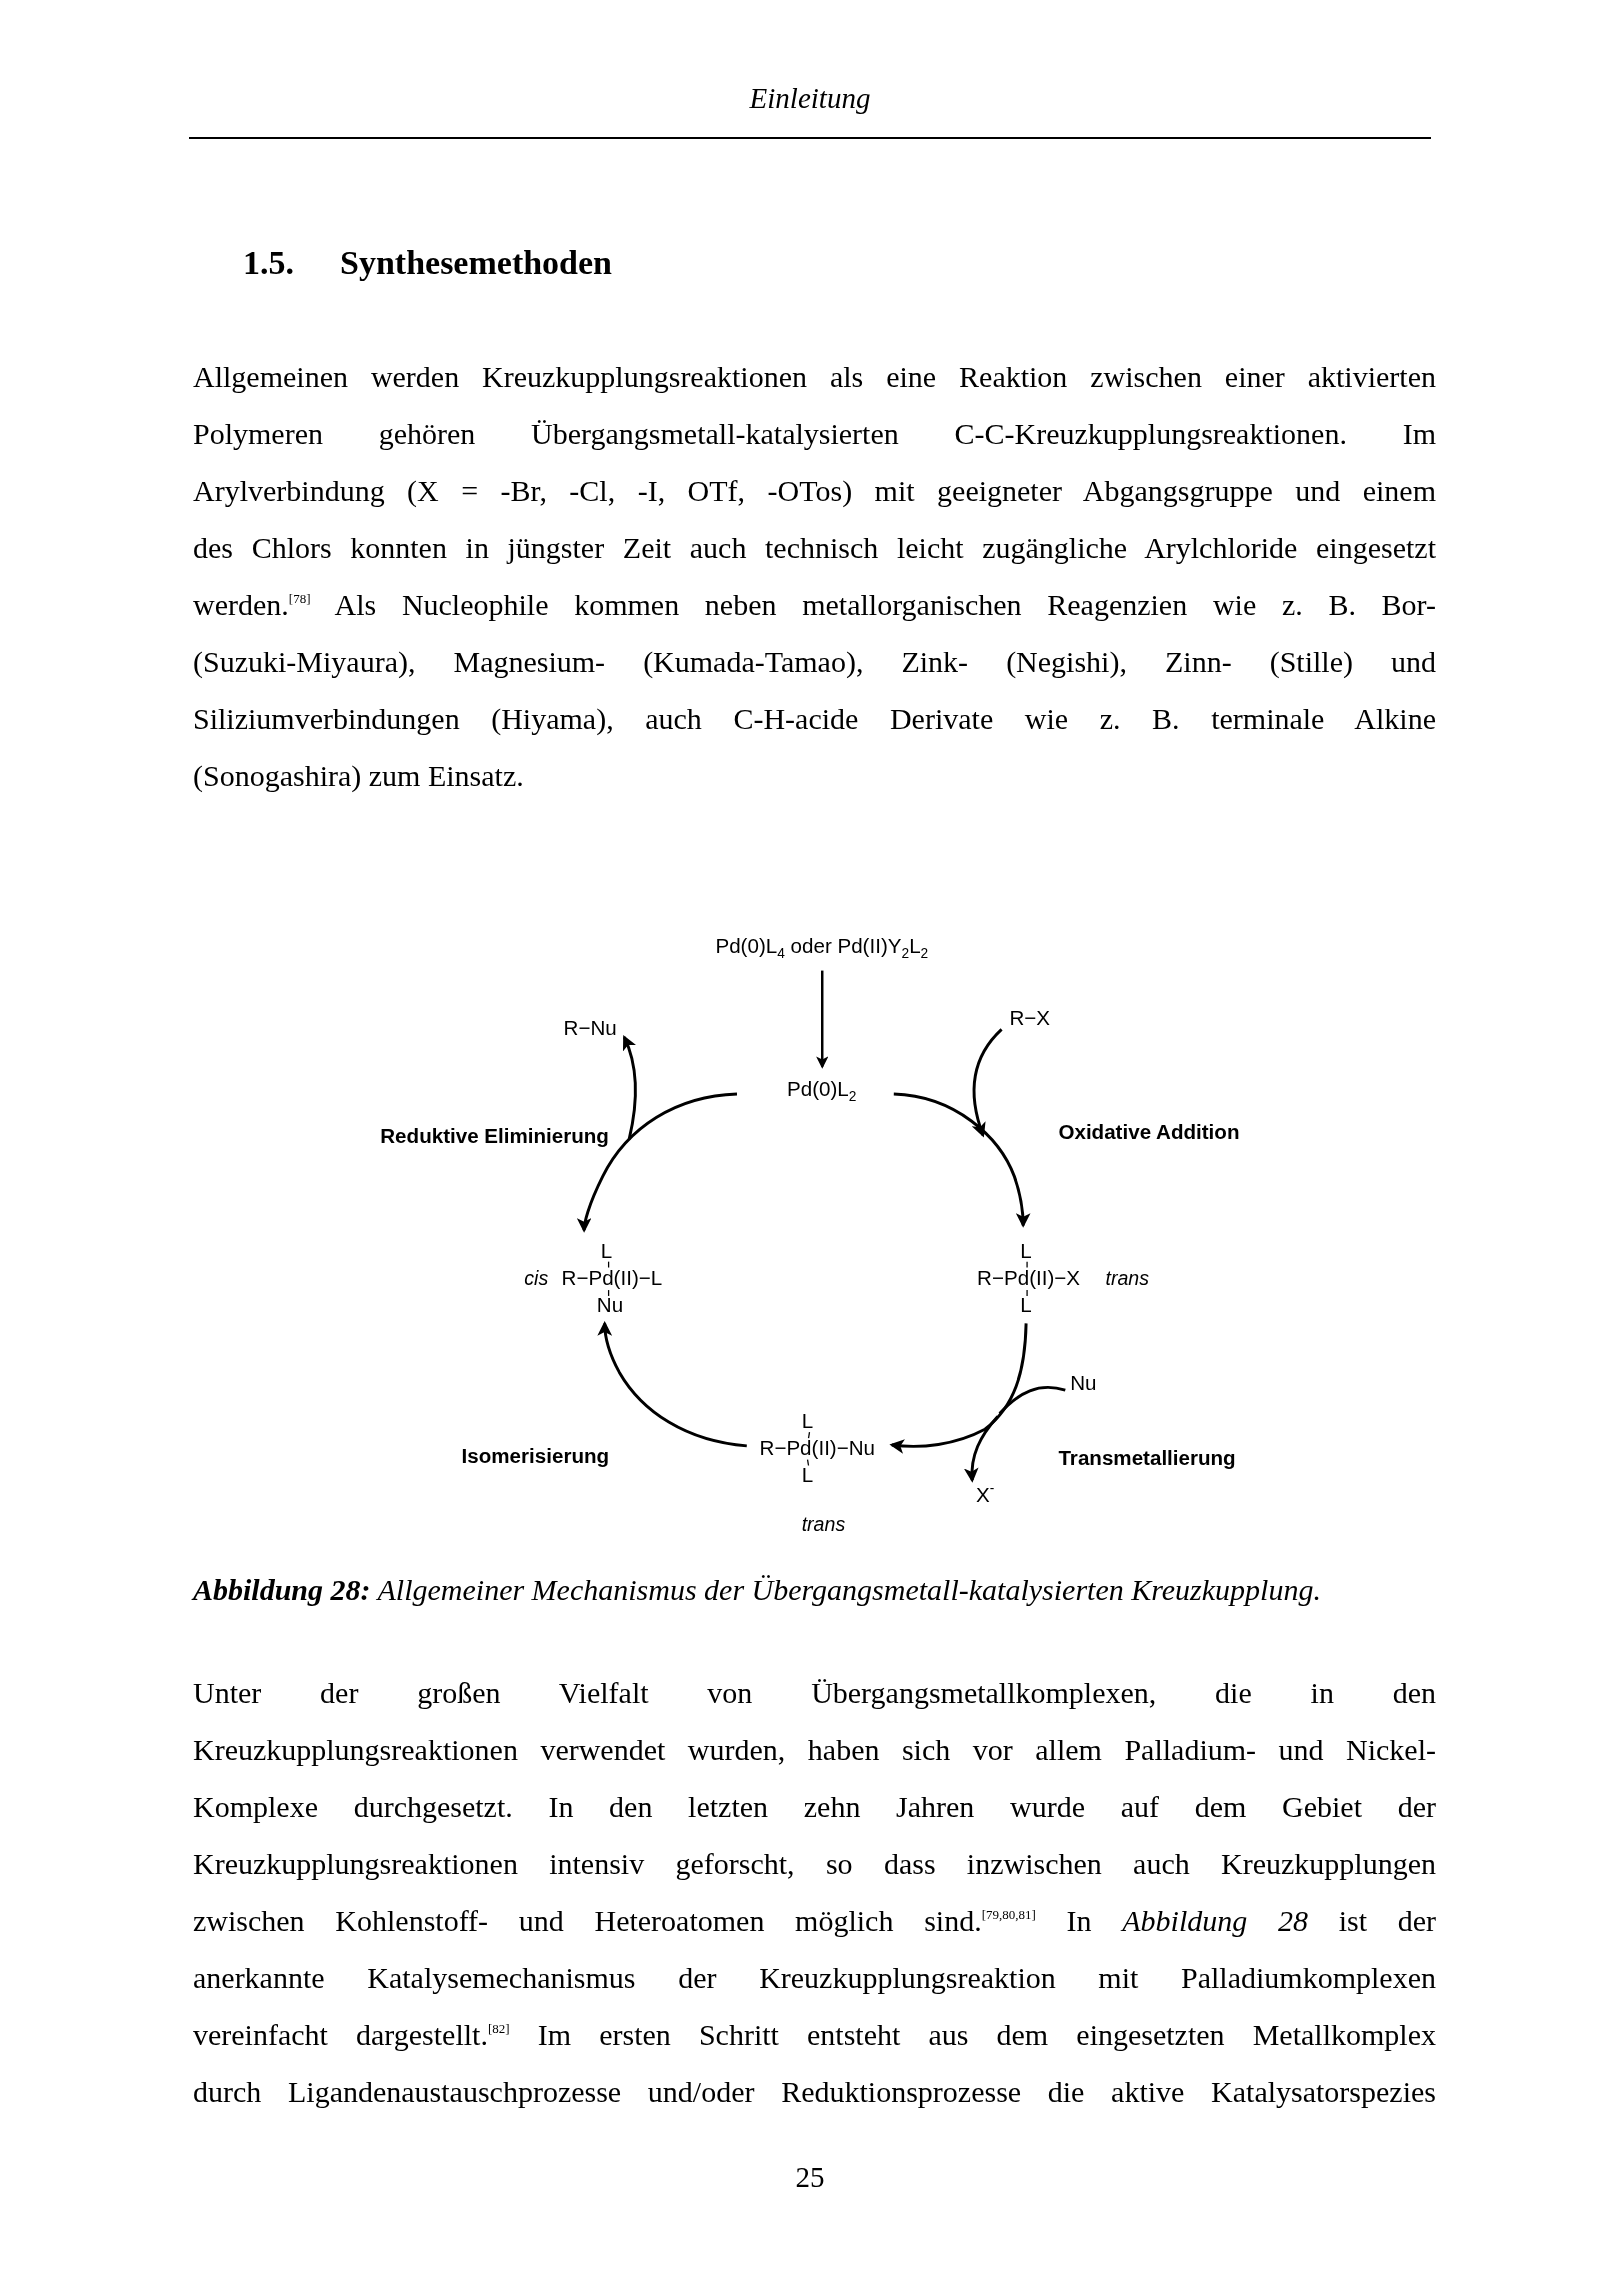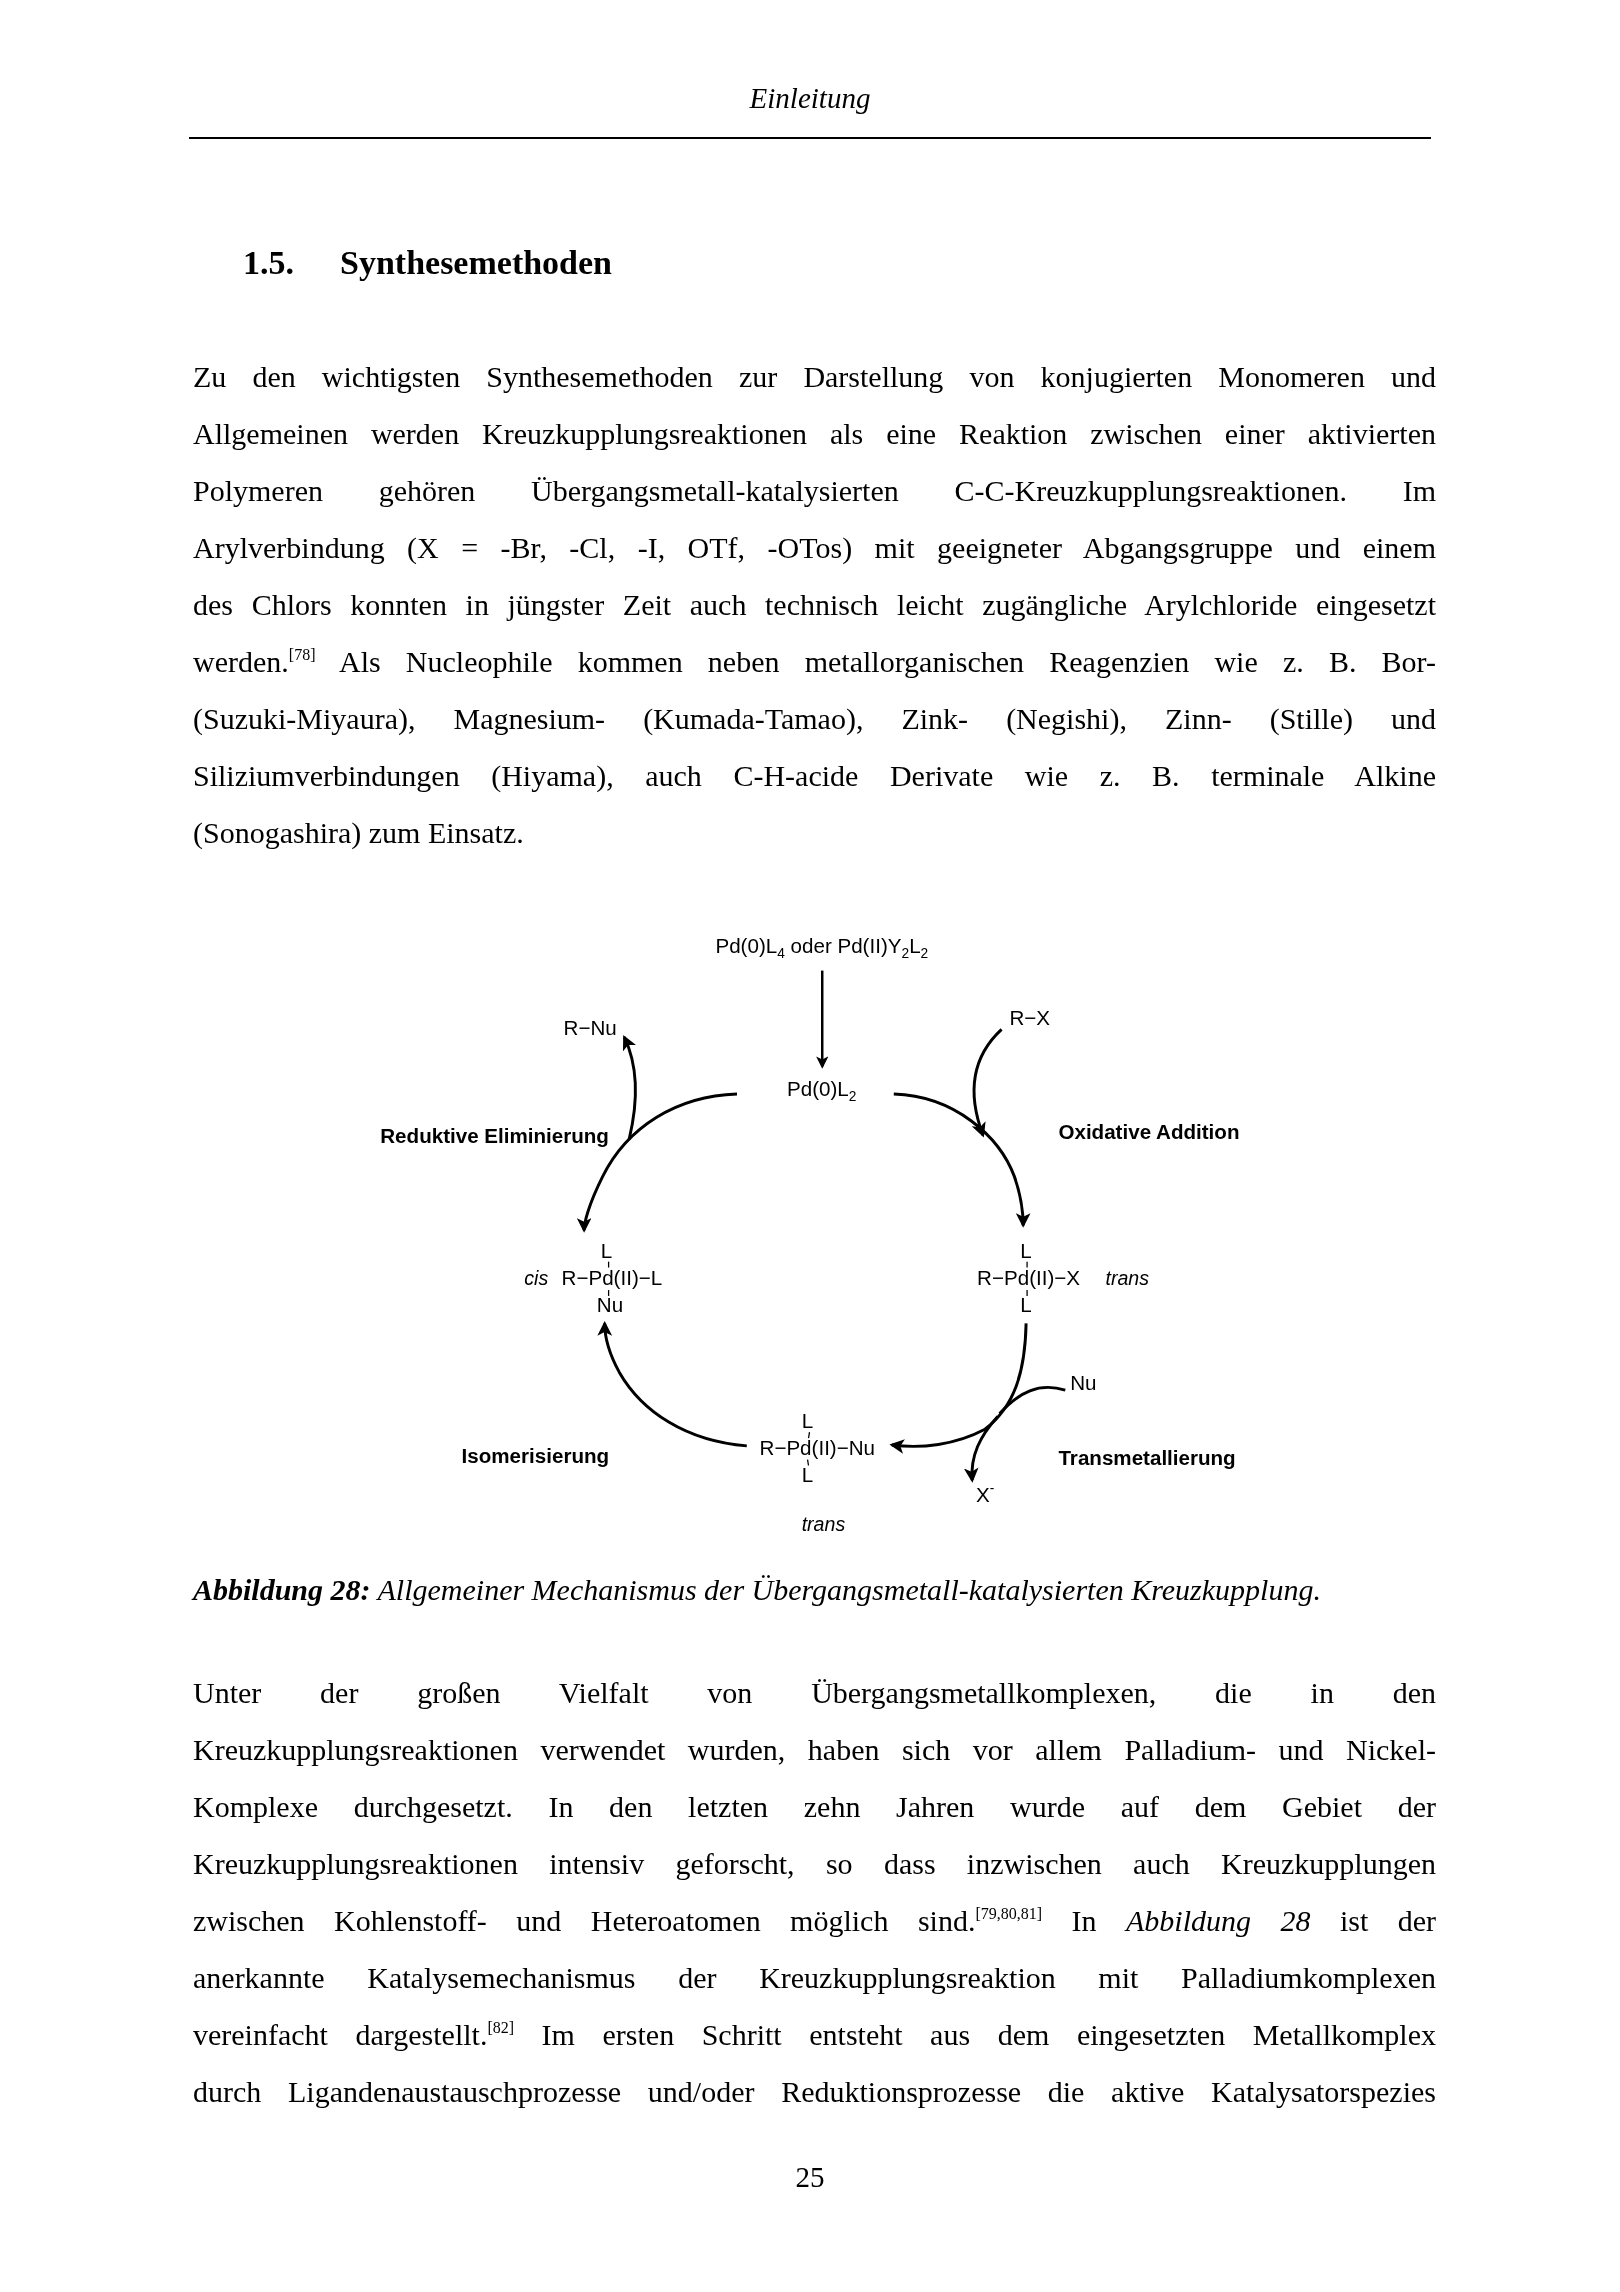--- a/index.html
+++ b/index.html
@@ -9,21 +9,21 @@
     .running-head { position: absolute; left: 189px; width: 1242px; top: 82px; text-align: center;
       font-style: italic; font-size: 29px; line-height: 33px; }
     .head-rule { position: absolute; left: 189px; width: 1242px; top: 137px; height: 0; border-top: 2px solid #000; }
 
     .section-heading { position: absolute; left: 243px; top: 227px; font-size: 34px; font-weight: bold; line-height: 39px; margin-top: 16px; }
     .section-heading .num { display: inline-block; width: 97px; }
 
     .para { position: absolute; left: 193px; width: 1243px; font-size: 30px; line-height: 57px; }
     .para .line { display: block; height: 57px; white-space: nowrap; text-align: justify; text-align-last: justify; }
     .para .line.last { text-align-last: left; }
-    .para sup { font-size: 16px; line-height: 0; vertical-align: 11.8px; }
+    .para sup { font-size: 13px; line-height: 0; vertical-align: 11.8px; }
     .para i { font-style: italic; }
 
     .caption { position: absolute; left: 193px; width: 1243px; top: 1572px; font-size: 30px; line-height: 35px; font-style: italic; white-space: nowrap; }
     .caption b { font-weight: bold; text-align: right; }
 
     .page-number { position: absolute; left: 0; width: 1620px; top: 2161px; text-align: center; font-size: 29px; line-height: 33px; }
 
     .figure { position: absolute; left: 0; top: 0; width: 1620px; height: 2293px; pointer-events: none; }
     .figure text { font-family: "Liberation Sans", "DejaVu Sans", sans-serif; fill: #000; }
     .figure .lbl { font-size: 21px; }
@@ -37,21 +37,20 @@
 <body>
 
 <div class="running-head serif">Einleitung</div>
 <div class="head-rule"></div>
 
 <div class="section-heading serif">
   <span class="num">1.5.</span><span>Synthesemethoden</span>
 </div>
 
 <div class="para serif" style="top:348px;">
-  <span class="line">Zu den wichtigsten Synthesemethoden zur Darstellung von konjugierten Monomeren und</span>
   <span class="line">Allgemeinen werden Kreuzkupplungsreaktionen als eine Reaktion zwischen einer aktivierten</span>
   <span class="line">Polymeren gehören Übergangsmetall-katalysierten C-C-Kreuzkupplungsreaktionen. Im</span>
   <span class="line">Arylverbindung (X = -Br, -Cl, -I, OTf, -OTos) mit geeigneter Abgangsgruppe und einem</span>
   <span class="line">des Chlors konnten in jüngster Zeit auch technisch leicht zugängliche Arylchloride eingesetzt</span>
   <span class="line"><span>werden.</span><sup>[78]</sup> <span>Als Nucleophile kommen neben metallorganischen Reagenzien wie z. B. Bor-</span></span>
   <span class="line">(Suzuki-Miyaura), Magnesium- (Kumada-Tamao), Zink- (Negishi), Zinn- (Stille) und</span>
   <span class="line">Siliziumverbindungen (Hiyama), auch C-H-acide Derivate wie z. B. terminale Alkine</span>
   <span class="line last">(Sonogashira) zum Einsatz.</span>
 </div>
 

